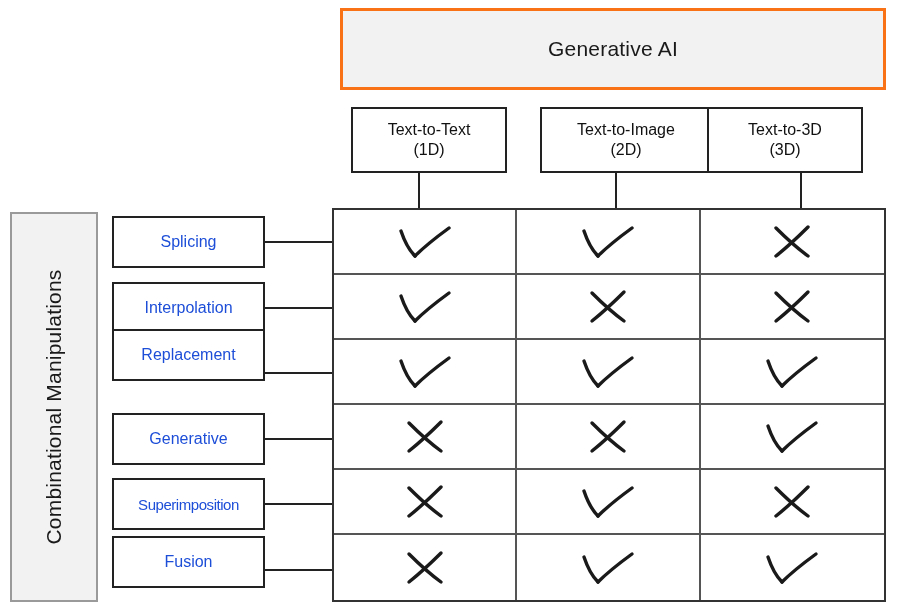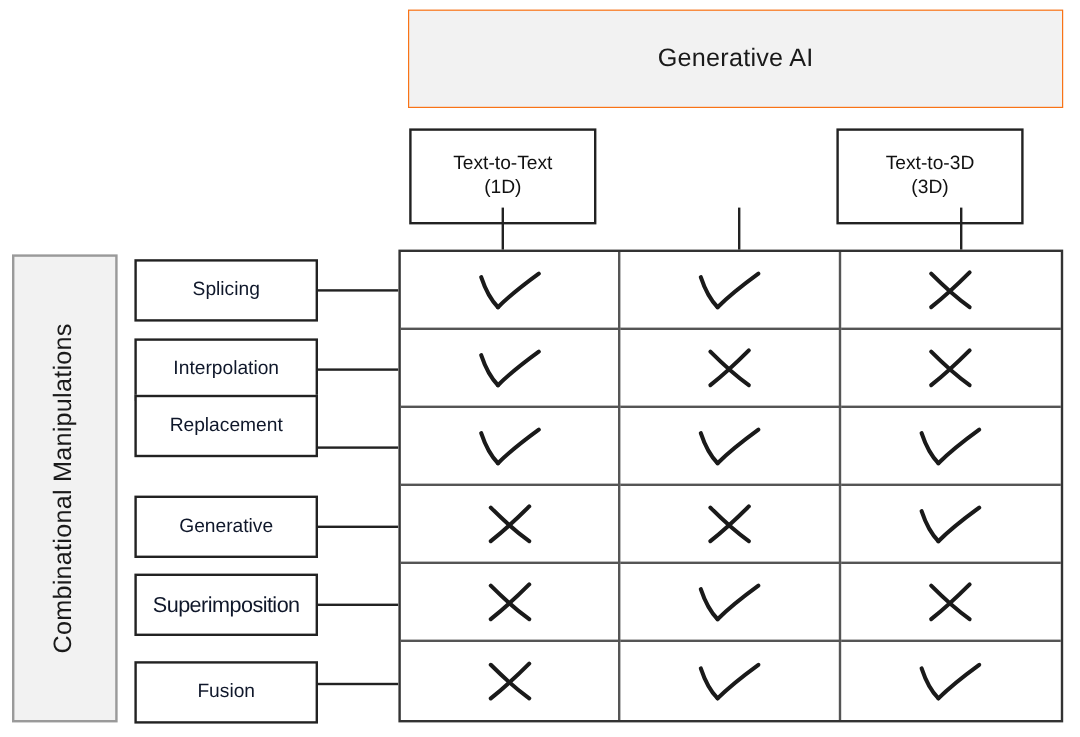--- a/index.html
+++ b/index.html
@@ -27,44 +27,45 @@
 
   
   .banner {
     position: absolute;
     left: 340px;
     top: 8px;
     width: 546px;
     height: 82px;
     box-sizing: border-box;
     background: #f2f2f2;
-    border: 1px solid #f97316;
+    border: 3px solid #f97316;
     display: flex;
     align-items: center;
     justify-content: center;
   }
   .banner-label {
     font-size: 21px;
     letter-spacing: .2px;
     color: #1a1a1a;
   }
 
   
   .col-head {
     position: absolute;
     top: 107px;
-    height: 80px;
+    height: 66px;
     box-sizing: border-box;
     background: #ffffff;
     border: 2px solid #222222;
     display: flex;
     flex-direction: column;
     align-items: center;
     justify-content: center;
     line-height: 1.25;
+    margin-left: 10px;
   }
   .col-head .l1, .col-head .l2 {
     font-size: 16px;
     color: #111111;
     white-space: nowrap;
   }
   #col-head-0 { left: 341px; width: 156px; }
   #col-head-1 { left: 530px; width: 172px; }
   #col-head-2 { left: 697px; width: 156px; }
 
@@ -110,25 +111,25 @@
     height: 52px;
     box-sizing: border-box;
     background: #ffffff;
     border: 2px solid #222222;
     display: flex;
     align-items: center;
     justify-content: center;
   }
   .row-label .txt {
     font-size: 16px;
-    color: #0f172a;
+    color: #1d4ed8;
     white-space: nowrap;
   }
   
-  .row-label.tight .txt { letter-spacing: -.45px; font-size: 18px; }
+  .row-label.tight .txt { letter-spacing: -.45px; font-size: 15px; }
 
   
   .row-stem {
     position: absolute;
     left: 265px;
     width: 67px;
     height: 2px;
     background: #222222;
   }
 
@@ -164,20 +165,24 @@
 <div class="stage">
 
   <div class="banner">
     <span class="banner-label">Generative AI</span>
   </div>
 
   <div class="col-head" id="col-head-0">
     <span class="l1">Text-to-Text</span>
     <span class="l2">(1D)</span>
   </div>
+  <div class="col-head" id="col-head-1">
+    <span class="l1">Text-to-Image</span>
+    <span class="l2">(2D)</span>
+  </div>
   <div class="col-head" id="col-head-2">
     <span class="l1">Text-to-3D</span>
     <span class="l2">(3D)</span>
   </div>
 
   <div class="col-stem" id="col-stem-0"></div>
   <div class="col-stem" id="col-stem-1"></div>
   <div class="col-stem" id="col-stem-2"></div>
 
   <div class="category-box">
@@ -198,21 +203,21 @@
       </div>
       <div class="row-stem" style="top: 372.2px;"></div>
       <div class="row-label" style="top: 412.8px;">
         <span class="txt">Generative</span>
       </div>
       <div class="row-stem" style="top: 437.8px;"></div>
       <div class="row-label tight" style="top: 478.4px;">
         <span class="txt">Superimposition</span>
       </div>
       <div class="row-stem" style="top: 503.4px;"></div>
-      <div class="row-label" style="top: 551px; justify-content: center;">
+      <div class="row-label" style="top: 536px; justify-content: center;">
         <span class="txt">Fusion</span>
       </div>
       <div class="row-stem" style="top: 569px;"></div>
     </div>
 
   <div class="matrix" id="matrix">
       <div class="cell">
         <span class="mark">
           <svg width="62" height="44" viewBox="0 0 62 44" fill="none" aria-hidden="true">
             <path d="M7 11 C10 20, 15 30, 21 36" stroke="#1a1a1a" stroke-width="3.4" stroke-linecap="round"></path>

